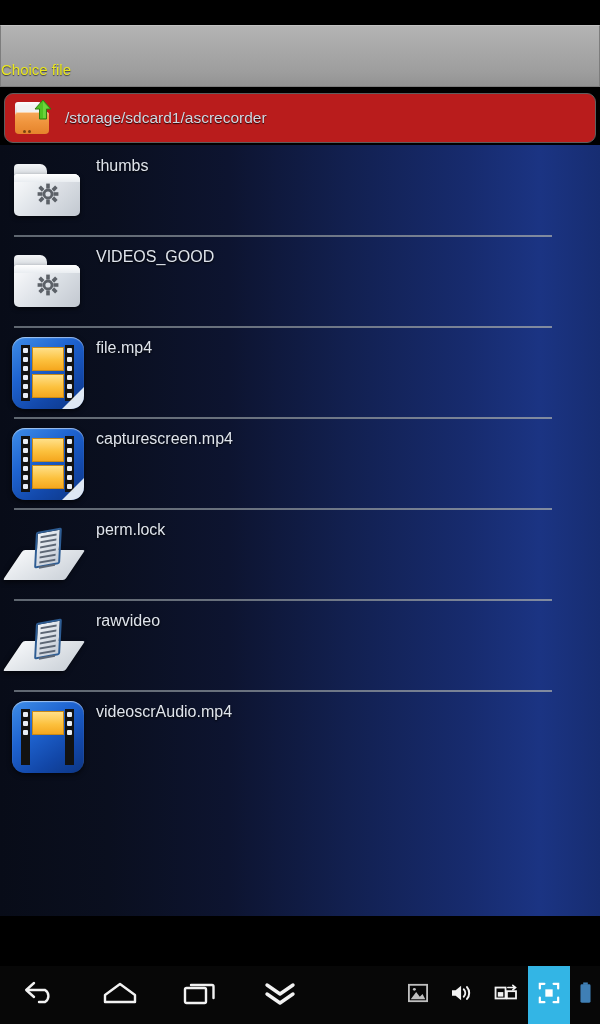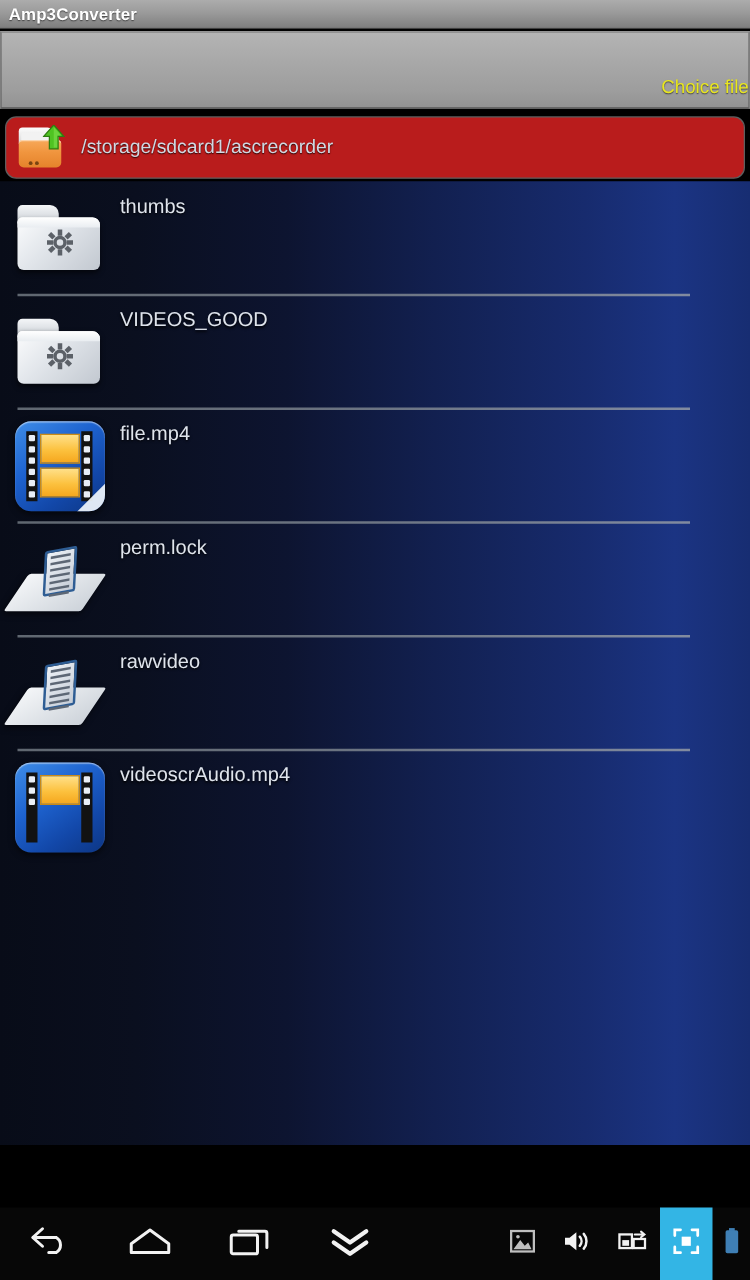--- a/index.html
+++ b/index.html
@@ -24,21 +24,21 @@
     text-shadow:0 1px 1px rgba(0,0,0,.55);
   }
 
   
   .tabstrip {
     position:absolute; left:0; top:25px; width:600px; height:62px;
     background:#111; display:flex;
   }
   .tab {
     position:relative; height:62px; flex:1 1 50%;
-    display:flex; align-items:flex-end; justify-content:flex-end;
+    display:flex; align-items:flex-end; justify-content:flex-start;
     padding-bottom:8px; cursor:pointer;
   }
   .tab-label { font-size:15px; color:#e9e720; text-shadow:0 1px 1px rgba(0,0,0,.6); }
   .tab.active {
     background:linear-gradient(to bottom,#b4b4b4 0%,#a8a8a8 40%,#9d9d9d 78%,#939393 100%);
     border:1px solid #7d7d7d; border-top:1px solid #c2c2c2;
   }
   .tab.inactive {
     background:linear-gradient(to bottom,#262626 0%,#202020 50%,#1a1a1a 100%);
     border:1px solid #3a3a3a; border-left:1px solid #000;
@@ -211,23 +211,20 @@
     cursor:pointer;
   }
   .sys-btn.highlight { background:#33b5e5; width:42px; }
   .sys-btn.battery { width:30px; }
 </style>
 </head>
 <body>
 
 <div id="app">
 
-  <div class="titlebar">
-    <div class="app-title">Amp3Converter</div>
-  </div>
 
   <div class="tabstrip">
     <div class="tab active">
       <span class="tab-label">Choice file</span>
     </div>
   </div>
 
   <div class="pathbar">
     <div class="ico-folder-up">
       <div class="fu-back"></div>
@@ -313,20 +310,46 @@
             </div>
           <div class="frame f1"></div>
             <div class="frame f2"></div>
           <div class="fold"></div>
         </div>
       </div>
       <div class="row-name">file.mp4</div>
     </div>
 
 
+    <div class="row">
+      <div class="row-icon">
+        <div class="ico-video">
+          <div class="strip-l">
+              <i></i>
+              <i></i>
+              <i></i>
+              <i></i>
+              <i></i>
+              <i></i>
+            </div>
+          <div class="strip-r">
+              <i></i>
+              <i></i>
+              <i></i>
+              <i></i>
+              <i></i>
+              <i></i>
+            </div>
+          <div class="frame f1"></div>
+            <div class="frame f2"></div>
+          <div class="fold"></div>
+        </div>
+      </div>
+      <div class="row-name">capturescreen.mp4</div>
+    </div>
 
     <div class="row">
       <div class="row-icon">
         <div class="ico-doc">
           <div class="plate"></div>
           <div class="page">
               <i></i>
               <i></i>
               <i></i>
               <i></i>

